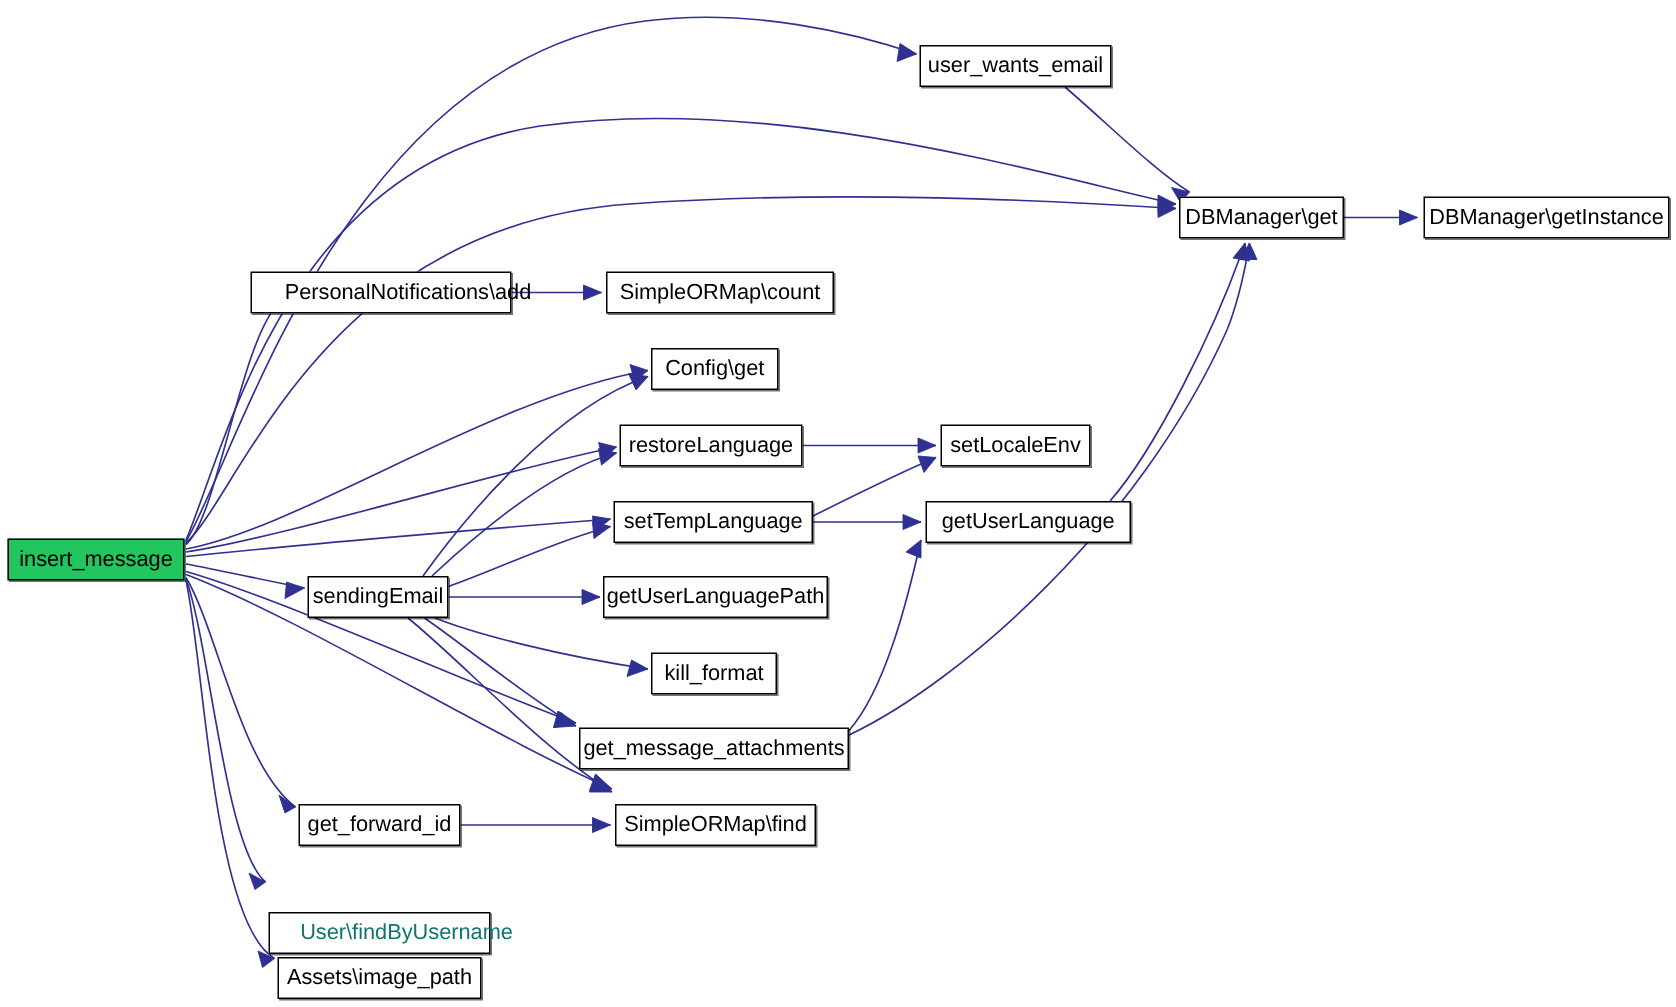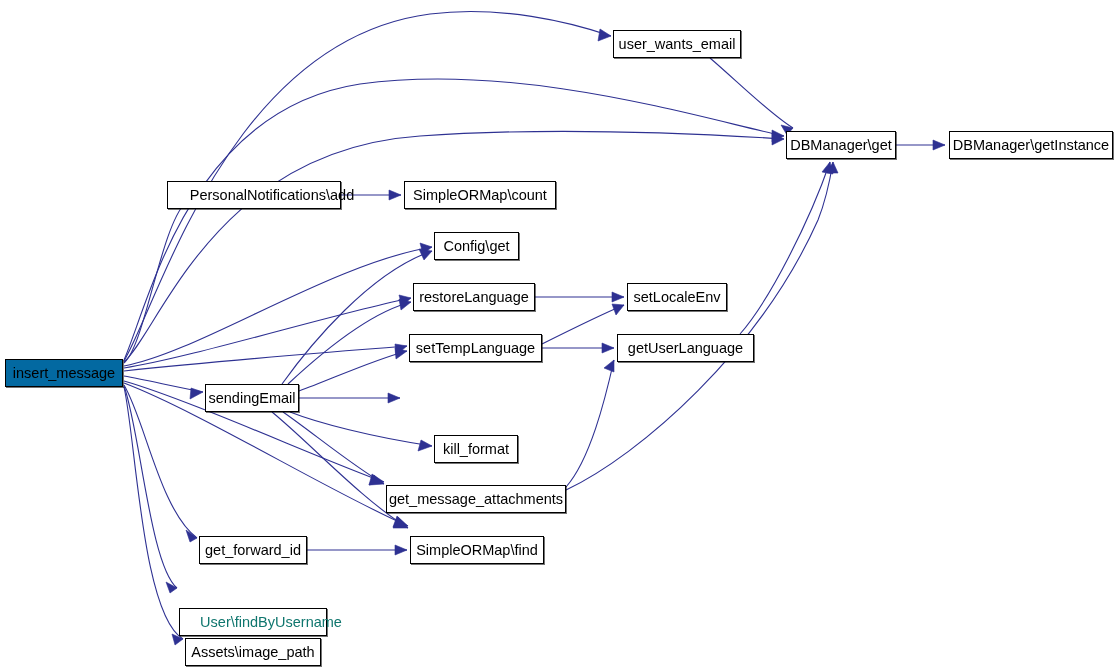--- a/index.html
+++ b/index.html
@@ -115,31 +115,32 @@
       <polygon points="614,348 602,343 602,353" class="edge-head" fill="#2e3192" stroke="#2e3192"></polygon>
       <path d="M566,487 C590,460 605,400 614,360" class="edge-path" stroke="#2e3192"></path>
       <polygon points="614,360 604,368 614,372" class="edge-head" fill="#2e3192" stroke="#2e3192"></polygon>
       <path d="M740,334 C770,300 810,220 830,162" class="edge-path" stroke="#2e3192"></path>
       <polygon points="830,162 822,172 833,174" class="edge-head" fill="#2e3192" stroke="#2e3192"></polygon>
       <path d="M566,490 C640,455 760,350 818,220 C826,200 830,180 833,162" class="edge-path" stroke="#2e3192"></path>
       <polygon points="833,162 827,173 838,173" class="edge-head" fill="#2e3192" stroke="#2e3192"></polygon>
       <path d="M307,550 L407,550" class="edge-path" stroke="#2e3192"></path>
       <polygon points="407,550 395,545 395,555" class="edge-head" fill="#2e3192" stroke="#2e3192"></polygon>
     </svg>
-<div class="gnode root" style="left: 5px; top: 359px; width: 118px; height: 28px; border-color: rgb(0, 0, 0); background: #0369a1; color: rgb(0, 0, 0);">insert_message</div>
+<div class="gnode root" style="left: 5px; top: 359px; width: 118px; height: 28px; border-color: rgb(0, 0, 0); background: #22c55e; color: rgb(0, 0, 0);">insert_message</div>
     <div class="gnode" style="left: 613px; top: 30px; width: 128px; height: 28px; border-color: rgb(0, 0, 0); background: rgb(255, 255, 255); color: rgb(0, 0, 0);">user_wants_email</div>
     <div class="gnode" style="left: 786px; top: 131px; width: 110px; height: 28px; border-color: rgb(0, 0, 0); background: rgb(255, 255, 255); color: rgb(0, 0, 0);">DBManager\get</div>
     <div class="gnode" style="left: 949px; top: 131px; width: 164px; height: 28px; border-color: rgb(0, 0, 0); background: rgb(255, 255, 255); color: rgb(0, 0, 0);">DBManager\getInstance</div>
     <div class="gnode" style="left: 167px; top: 181px; width: 174px; height: 28px; border-color: rgb(0, 0, 0); background: rgb(255, 255, 255); color: rgb(0, 0, 0); padding-left: 36px;">PersonalNotifications\add</div>
     <div class="gnode" style="left: 404px; top: 181px; width: 152px; height: 28px; border-color: rgb(0, 0, 0); background: rgb(255, 255, 255); color: rgb(0, 0, 0);">SimpleORMap\count</div>
     <div class="gnode" style="left: 434px; top: 232px; width: 85px; height: 28px; border-color: rgb(0, 0, 0); background: rgb(255, 255, 255); color: rgb(0, 0, 0);">Config\get</div>
     <div class="gnode" style="left: 413px; top: 283px; width: 122px; height: 28px; border-color: rgb(0, 0, 0); background: rgb(255, 255, 255); color: rgb(0, 0, 0);">restoreLanguage</div>
     <div class="gnode" style="left: 627px; top: 283px; width: 100px; height: 28px; border-color: rgb(0, 0, 0); background: rgb(255, 255, 255); color: rgb(0, 0, 0);">setLocaleEnv</div>
     <div class="gnode" style="left: 409px; top: 334px; width: 133px; height: 28px; border-color: rgb(0, 0, 0); background: rgb(255, 255, 255); color: rgb(0, 0, 0);">setTempLanguage</div>
     <div class="gnode" style="left: 617px; top: 334px; width: 137px; height: 28px; border-color: rgb(0, 0, 0); background: rgb(255, 255, 255); color: rgb(0, 0, 0);">getUserLanguage</div>
     <div class="gnode" style="left: 205px; top: 384px; width: 94px; height: 28px; border-color: rgb(0, 0, 0); background: rgb(255, 255, 255); color: rgb(0, 0, 0);">sendingEmail</div>
+    <div class="gnode" style="left: 402px; top: 384px; width: 150px; height: 28px; border-color: rgb(0, 0, 0); background: rgb(255, 255, 255); color: rgb(0, 0, 0);">getUserLanguagePath</div>
     <div class="gnode" style="left: 434px; top: 435px; width: 84px; height: 28px; border-color: rgb(0, 0, 0); background: rgb(255, 255, 255); color: rgb(0, 0, 0);">kill_format</div>
     <div class="gnode" style="left: 199px; top: 536px; width: 108px; height: 28px; border-color: rgb(0, 0, 0); background: rgb(255, 255, 255); color: rgb(0, 0, 0);">get_forward_id</div>
     <div class="gnode" style="left: 386px; top: 485px; width: 180px; height: 28px; border-color: rgb(0, 0, 0); background: rgb(255, 255, 255); color: rgb(0, 0, 0);">get_message_attachments</div>
     <div class="gnode" style="left: 410px; top: 536px; width: 134px; height: 28px; border-color: rgb(0, 0, 0); background: rgb(255, 255, 255); color: rgb(0, 0, 0);">SimpleORMap\find</div>
     <div class="gnode" style="left: 179px; top: 608px; width: 148px; height: 28px; border-color: rgb(0, 0, 0); background: rgb(255, 255, 255); color: #0f766e; padding-left: 36px;">User\findByUsername</div>
     <div class="gnode" style="left: 185px; top: 638px; width: 136px; height: 28px; border-color: rgb(0, 0, 0); background: rgb(255, 255, 255); color: rgb(0, 0, 0);">Assets\image_path</div>
   </div>
 
 </body></html>

